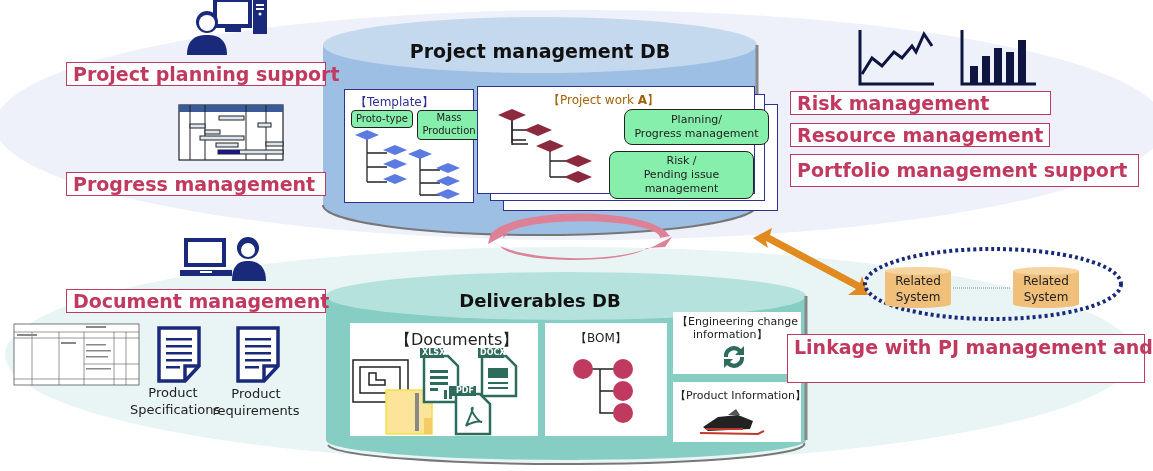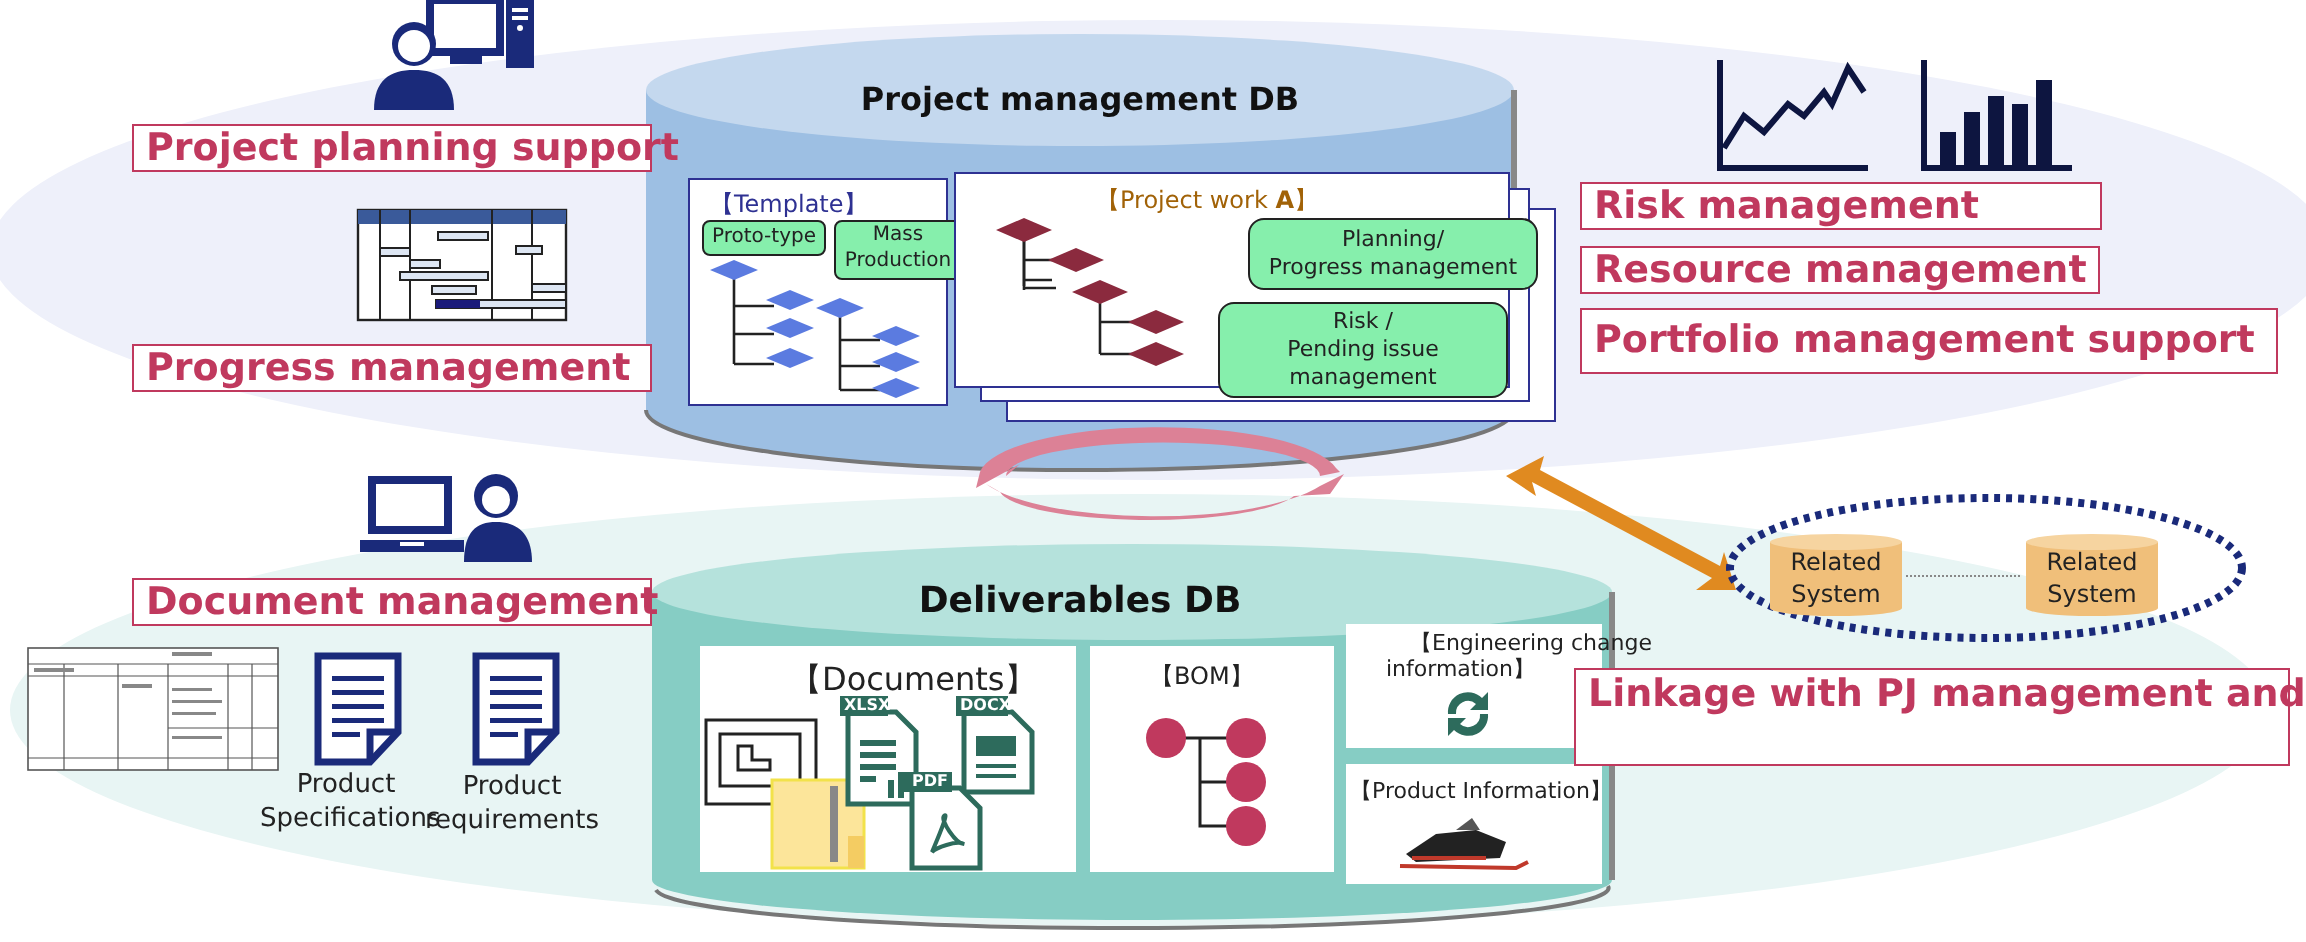--- a/index.html
+++ b/index.html
@@ -21,21 +21,21 @@
   <ellipse cx="580" cy="125" rx="585" ry="115" fill="#eef0fa"></ellipse>
   <ellipse cx="570" cy="355" rx="565" ry="108" fill="#e8f5f4"></ellipse>
 </svg>
 
 <svg width="1153" height="471" style="left:0;top:0;">
   <path d="M323 45 L323 205 A217 30 0 0 0 757 205 L757 45 Z" fill="#9dbfe3"></path>
   <path d="M323 205 A217 30 0 0 0 757 205" fill="none" stroke="#777" stroke-width="2"></path>
   <ellipse cx="540" cy="45" rx="217" ry="28" fill="#c4d8ee"></ellipse>
   <line x1="757" y1="45" x2="757" y2="205" stroke="#888" stroke-width="3"></line>
 </svg>
-<div class="db-title" style="left:400px;top:40px;width:280px;font-size:16px;">Project management DB</div>
+<div class="db-title" style="left:400px;top:40px;width:280px;font-size:19px;">Project management DB</div>
 
 <div class="panel" style="left:344px;top:89px;width:130px;height:114px;">
   <div class="abs" style="left:10px;top:4px;font-size:12px;color:#2e3192;">【Template】</div>
   <div class="rounded" style="left:6px;top:20px;width:62px;height:18px;line-height:16px;border-radius:4px;font-size:10px;">Proto-type</div>
   <div class="rounded" style="left:72px;top:20px;width:64px;height:30px;border-radius:4px;font-size:10px;line-height:13px;">
     <div>Mass</div>
     <div>Production</div>
   </div>
   <svg width="130" height="114" style="left:0;top:0;">
     <g fill="none" stroke="#222" stroke-width="1.3">
@@ -149,21 +149,21 @@
     <g fill="#c0395e">
       <circle cx="38" cy="46" r="10"></circle>
       <circle cx="78" cy="46" r="10"></circle>
       <circle cx="78" cy="68" r="10"></circle>
       <circle cx="78" cy="90" r="10"></circle>
     </g>
   </svg>
 </div>
 
 <div class="white-panel" style="left:673px;top:312px;width:128px;height:62px;">
-  <div class="abs small" style="left:4px;top:2px;font-size:11px;white-space:nowrap;margin-left:28px;">【Engineering change</div>
+  <div class="abs small" style="left:4px;top:2px;font-size:11px;white-space:nowrap;">【Engineering change</div>
   <div class="abs small" style="left:20px;top:15px;font-size:11px;white-space:nowrap;">information】</div>
   <svg width="30" height="30" style="left:46px;top:30px;">
     <path d="M5 15 A10 10 0 0 1 22 7 L25 4 L25 13 L16 13 L19 10 A6 6 0 0 0 9 15 Z" fill="#2d6b5c"></path>
     <path d="M25 15 A10 10 0 0 1 8 23 L5 26 L5 17 L14 17 L11 20 A6 6 0 0 0 21 15 Z" fill="#2d6b5c"></path>
   </svg>
 </div>
 
 <div class="white-panel" style="left:673px;top:382px;width:128px;height:60px;">
   <div class="abs small" style="left:2px;top:6px;font-size:11px;white-space:nowrap;">【Product Information】</div>
   <svg width="70" height="30" style="left:25px;top:25px;">

